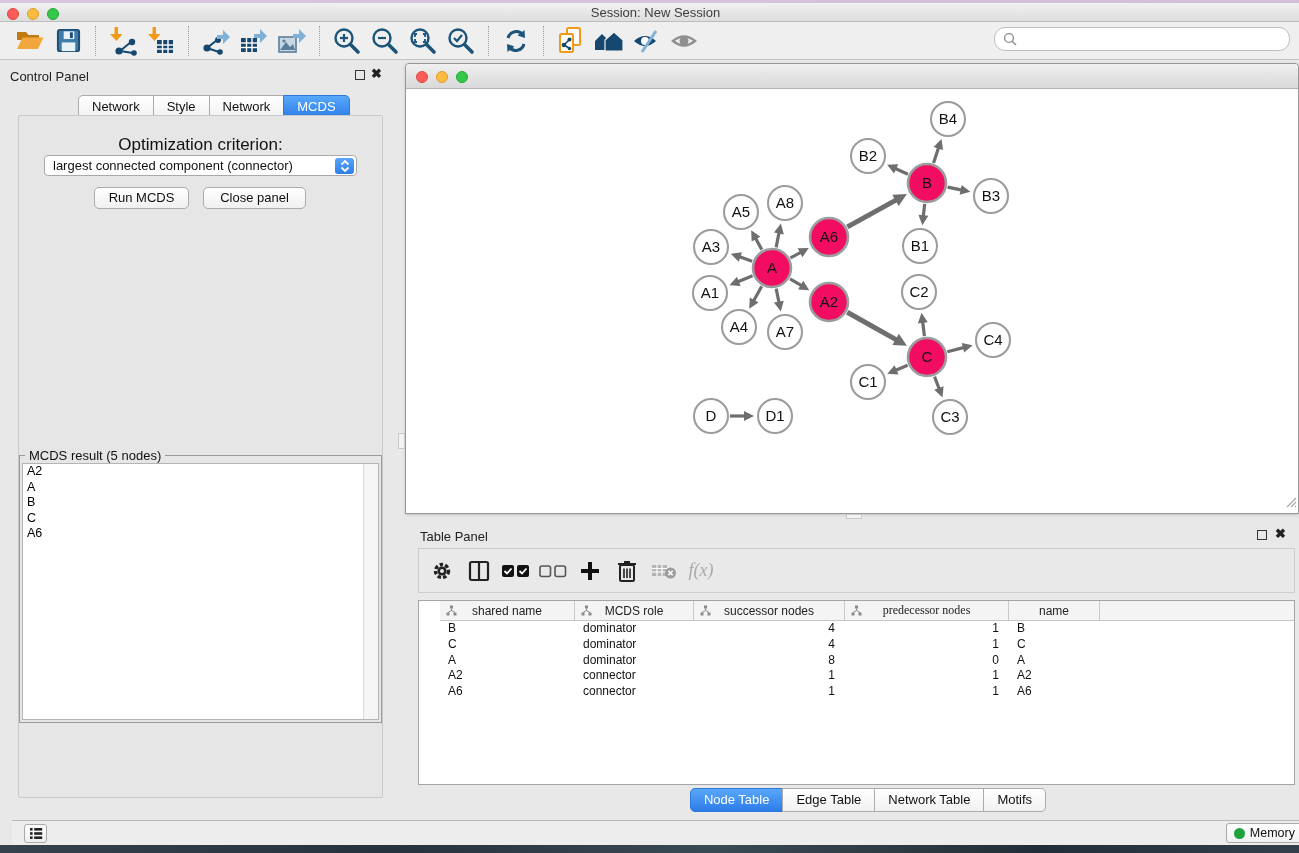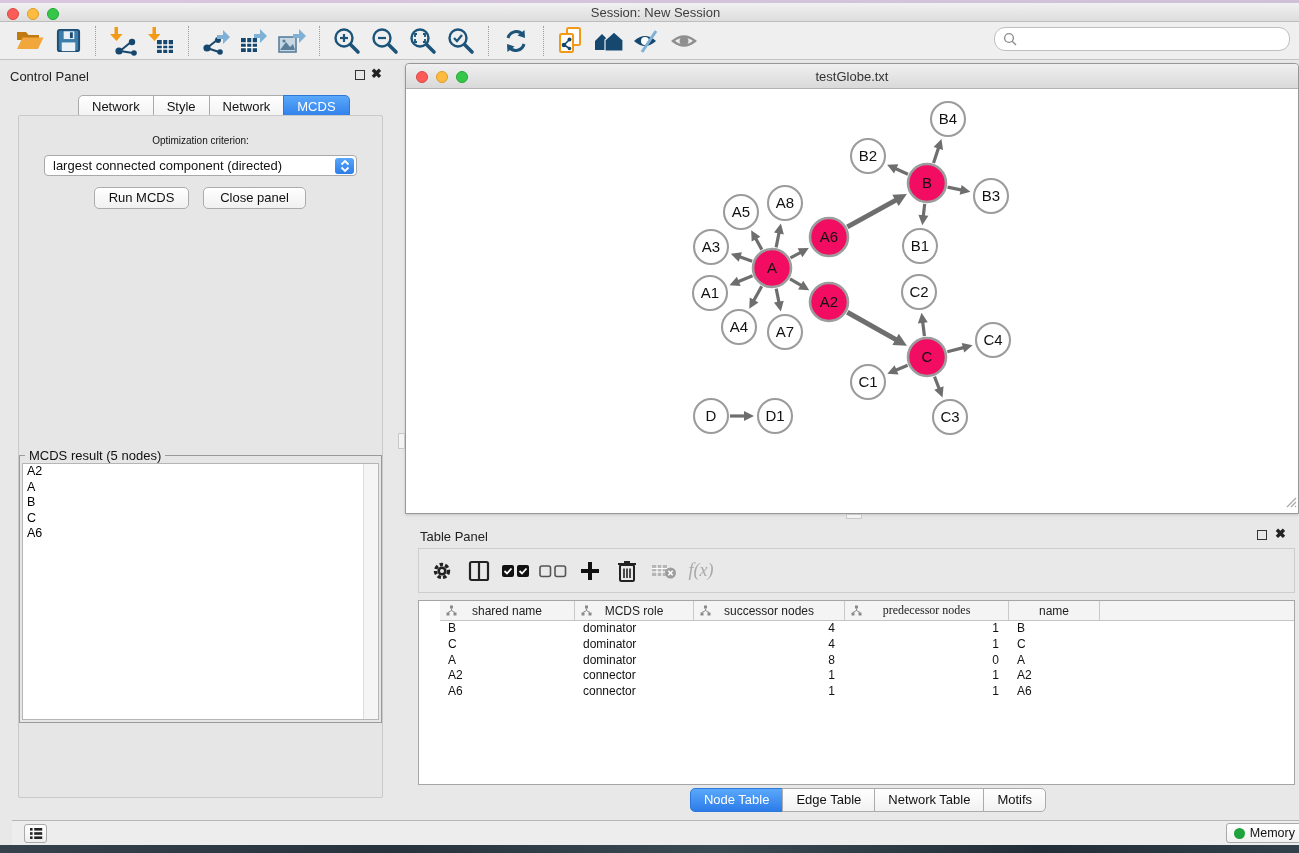--- a/index.html
+++ b/index.html
@@ -35,21 +35,21 @@
   .float-ic{position:absolute;width:10px;height:10px;border:1.6px solid #333;top:10px;}
   .close-ic{position:absolute;top:6px;font-size:13px;font-weight:bold;color:#222;}
   .cpanel .float-ic{right:27px;} .cpanel .close-ic{right:10px;}
   .seg-tabs{position:absolute;display:flex;}
   .cpanel .seg-tabs{left:78px;top:35px;}
   .seg{border:1px solid #ababab;background:linear-gradient(#ffffff,#f1f1f1);padding:3px 13px 4px;font-size:13px;color:#111;margin-left:-1px;white-space:nowrap;}
   .seg:first-child{border-radius:5px 0 0 5px;margin-left:0;}
   .seg:last-child{border-radius:0 5px 5px 0;}
   .seg.active{background:linear-gradient(#5aa8fa,#2c7ce9);color:#fff;border-color:#2e78d9;}
   .cp-content{position:absolute;left:18px;top:55px;width:365px;height:683px;background:#e6e6e6;border:1px solid #c9c9c9;border-radius:2px;}
-  .opt-label{position:absolute;left:0;right:0;top:19px;text-align:center;font-size:10px;color:#111;}
+  .opt-label{position:absolute;left:0;right:0;top:19px;text-align:center;font-size:17px;color:#111;}
   .cselect{position:absolute;left:25px;top:39px;width:313px;height:21px;background:#fff;border:1px solid #a9a9a9;border-radius:4px;font-size:13px;line-height:19px;padding-left:8px;color:#111;}
   .cselect .stepper{position:absolute;right:2px;top:1.5px;width:19px;height:16px;border-radius:3px;background:linear-gradient(#58a7fa,#2d7de9);display:flex;align-items:center;justify-content:center;}
   .btn-row{position:absolute;left:0;top:71px;width:100%;}
   .mbtn{position:absolute;height:22px;background:linear-gradient(#ffffff,#f0f0f0);border:1px solid #acacac;border-radius:5px;font-size:13px;color:#111;text-align:center;line-height:20px;}
   .btn-run{left:75px;width:95px;}
   .btn-close{left:184px;width:103px;}
   .result-box{position:absolute;left:0px;top:339px;width:363px;height:268px;border:1px solid #9a9a9a;}
   .result-legend{position:absolute;left:5px;top:-8px;background:#e6e6e6;padding:0 4px;font-size:13px;color:#111;}
   .result-list{position:absolute;left:2px;top:7px;right:2px;bottom:2px;background:#fff;border:1px solid #b5b5b5;overflow:hidden;}
   .scroll-track{position:absolute;right:0;top:0;bottom:0;width:15px;background:#f5f5f5;border-left:1px solid #dcdcdc;}
@@ -267,21 +267,21 @@
       </div>
       <div class="seg-tabs">
           <span class="seg">Network</span>
           <span class="seg">Style</span>
           <span class="seg">Network</span>
           <span class="seg active">MCDS</span>
         </div>
       <div class="cp-content">
         <div class="opt-label">Optimization criterion:</div>
         <div class="cselect">
-          <span>largest connected component (directed)</span>
+          <span>largest connected component (connector)</span>
           <span class="stepper">
             <svg width="14" height="14" viewBox="0 0 14 14">
                 <path d="M3.5 5.5 L7 2 L10.5 5.5" fill="none" stroke="#fff" stroke-width="1.8"></path>
                 <path d="M3.5 8.5 L7 12 L10.5 8.5" fill="none" stroke="#fff" stroke-width="1.8"></path>
               </svg>
           </span>
         </div>
         <div class="btn-row">
           <span class="mbtn btn-run">Run MCDS</span>
           <span class="mbtn btn-close">Close panel</span>
@@ -302,21 +302,20 @@
       </div>
     </div>
 
     <div class="netwin">
       <div class="wtitle">
         <div class="lights">
           <span class="light red"></span>
           <span class="light yellow"></span>
           <span class="light green"></span>
         </div>
-        <div class="title">testGlobe.txt</div>
       </div>
       <div class="net-canvas">
         <svg width="892" height="424" viewBox="0 0 892 424">
             <line x1="346.1437106968125" y1="172.16422827267314" x2="332.8933587830491" y2="167.60263171219725" stroke="#6E6E6E" stroke-width="3.2"></line>
             <polygon points="324.8562893031875,164.83577172732686 335.9392298588308,163.36321319196168 332.68410046486565,172.8185890506224" fill="#6E6E6E"></polygon>
             <line x1="355.8293664566471" y1="160.62724263136246" x2="349.28731854899576" y2="148.80934963689558" stroke="#6E6E6E" stroke-width="3.2"></line>
             <polygon points="345.1706335433529,141.37275736863754 354.38825841367276,147.70011003385707 345.6393263333692,152.54326886402515" fill="#6E6E6E"></polygon>
             <line x1="370.11843883790186" y1="158.4078058104907" x2="373.21457401342354" y2="142.92712993288214" stroke="#6E6E6E" stroke-width="3.2"></line>
             <polygon points="374.88156116209814,134.5921941895093 377.8233031891709,145.37858162210944 368.0174964322617,143.41742027072758" fill="#6E6E6E"></polygon>
             <line x1="384.44816195004034" y1="168.96678911489033" x2="395.3277570749395" y2="163.0498163276645" stroke="#6E6E6E" stroke-width="3.2"></line>

